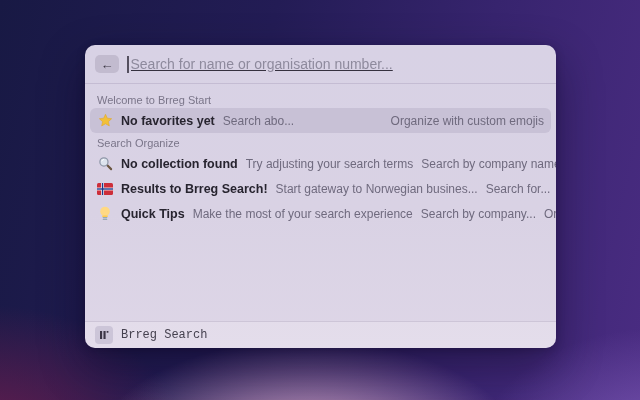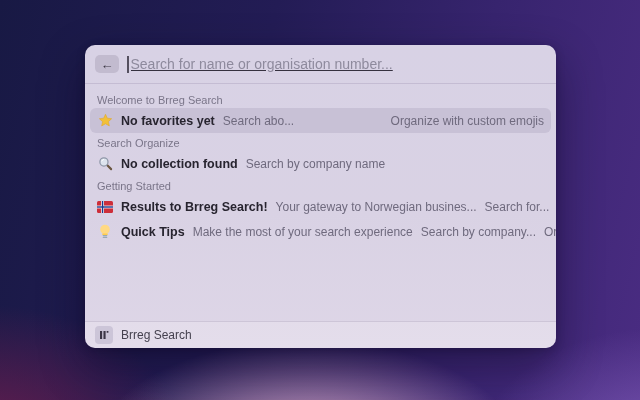--- a/index.html
+++ b/index.html
@@ -59,40 +59,40 @@
   
   .footer {
     flex:0 0 auto; height:27px; display:flex; align-items:center;
     padding:0 10px; gap:8px; border-top:1px solid rgba(60,50,90,0.13);
     background:rgba(255,255,255,0.18);
   }
   .app-icon {
     width:18px; height:18px; border-radius:4px; background:#ccc5d8;
     display:flex; align-items:center; justify-content:center; flex:0 0 auto;
   }
-  .app-name { font-size:12px; font-weight:500; color:#45414f; }
+  .app-name { font-size:12px; font-weight:500; color:#45414f;font-family:Liberation Mono, monospace; }
 </style>
 </head>
 <body>
 
 <div class="window">
 
   <div class="search-bar">
     <button class="back-btn">
       <span>←</span>
     </button>
     <span class="caret"></span>
     <input class="search-input" type="text" placeholder="Search for name or organisation number..." style="">
   </div>
 
   <div class="divider"></div>
 
   <div class="content">
 
-    <div class="sec">Welcome to Brreg Search</div>
+    <div class="sec">Welcome to Brreg Start</div>
 
     <div class="row selected">
       <span class="ric">
         <svg width="15" height="15" viewBox="0 0 24 24">
             <path fill="#f2c037" stroke="#e0a82e" stroke-width="1" d="M12 2l2.9 6.3 6.9.8-5.1 4.7 1.4 6.8L12 17.2 5.9 20.6l1.4-6.8L2.2 9.1l6.9-.8z"></path>
           </svg>
       </span>
       <span class="rt">No favorites yet</span>
       <span class="ra">Search abo...</span>
       <span class="ra right">Organize with custom emojis</span>
@@ -102,38 +102,38 @@
 
     <div class="row">
       <span class="ric">
         <svg width="15" height="15" viewBox="0 0 24 24">
           <line x1="14.5" y1="14.5" x2="21" y2="21" stroke="#6b5742" stroke-width="3.4" stroke-linecap="round"></line>
           <circle cx="9.5" cy="9.5" r="6.5" fill="#dde4ee" stroke="#8f97a8" stroke-width="2"></circle>
           <path d="M6 8a4 4 0 0 1 3-2.5" stroke="#ffffff" stroke-width="1.4" fill="none" stroke-linecap="round"></path>
         </svg>
       </span>
       <span class="rt">No collection found</span>
+      <span class="rs">Try adjusting your search terms</span>
       <span class="ra">Search by company name</span>
 
     </div>
 
-    <div class="sec">Getting Started</div>
 
     <div class="row">
       <span class="ric">
         <svg width="16" height="12" viewBox="0 0 16 12">
           <rect width="16" height="12" rx="1.5" fill="#cd2e3a"></rect>
           <rect x="4.2" width="2.8" height="12" fill="#ffffff"></rect>
           <rect y="4.6" width="16" height="2.8" fill="#ffffff"></rect>
           <rect x="4.9" width="1.4" height="12" fill="#1b3a8c"></rect>
           <rect y="5.3" width="16" height="1.4" fill="#1b3a8c"></rect>
         </svg>
       </span>
       <span class="rt">Results to Brreg Search!</span>
-      <span class="rs">Your gateway to Norwegian busines...</span>
+      <span class="rs">Start gateway to Norwegian busines...</span>
       <span class="ra">Search for...</span>
 
     </div>
 
     <div class="row">
       <span class="ric">
         <svg width="14" height="15" viewBox="0 0 20 22">
           <circle cx="10" cy="8" r="7" fill="#ffd983"></circle>
           <path d="M6 14h8v2H6z" fill="#ffcc4d"></path>
           <rect x="6.5" y="16" width="7" height="2" rx="1" fill="#99aab5"></rect>

